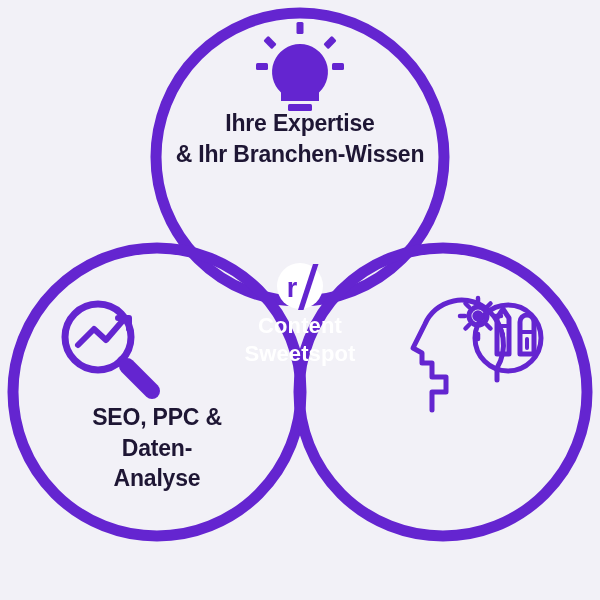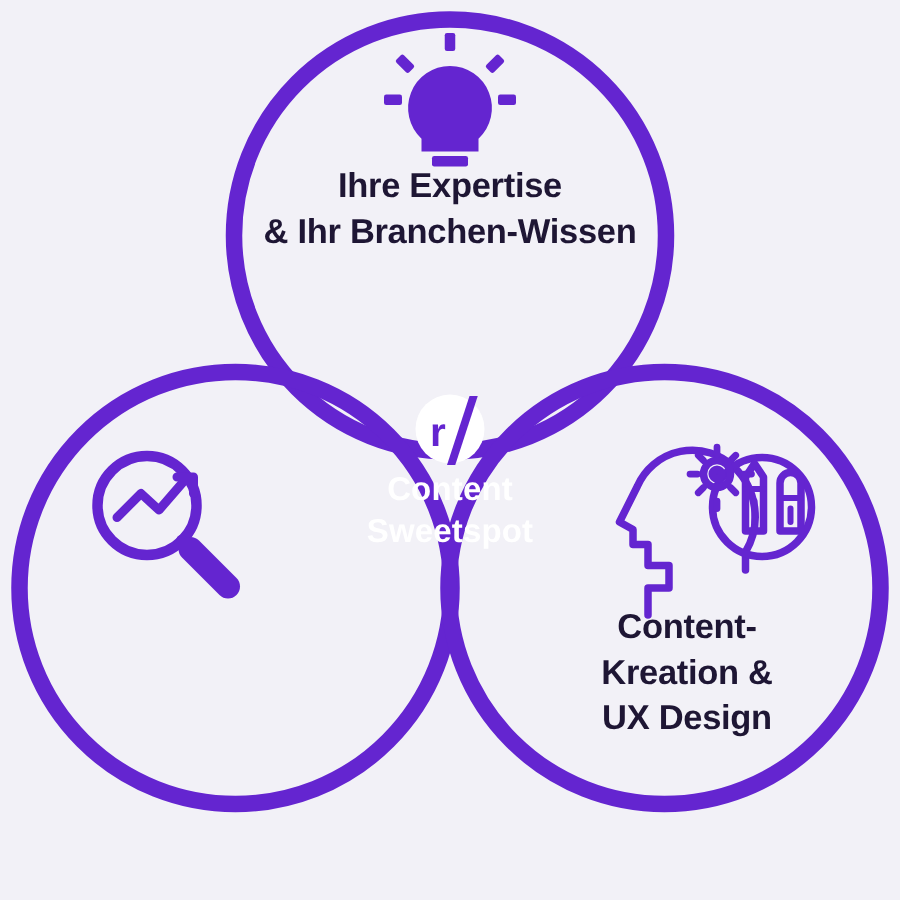--- a/index.html
+++ b/index.html
@@ -165,22 +165,22 @@
       <circle cx="300" cy="286" r="23" fill="#ffffff"></circle>
       <text x="292" y="297" text-anchor="middle" font-family="Liberation Sans, sans-serif" font-size="27" font-weight="700" fill="#6425d0">r</text>
       <path d="M313 264 L298 310 L303.5 310 L318.5 264 Z" fill="#6425d0"></path>
     </g>
   </svg>
 
   <div class="label-layer">
     <div class="lbl top">Ihre Expertise
 &amp; Ihr Branchen-Wissen</div>
 
+    <div class="lbl left">SEO, PPC &amp;
+Daten-
+Analyse</div>
 
-    <div class="lbl right">Content-
-Kreation &amp;
-UX Design</div>
 
     <div class="lbl center">Content
 Sweetspot</div>
   </div>
 
 </div>
 
 </body></html>

